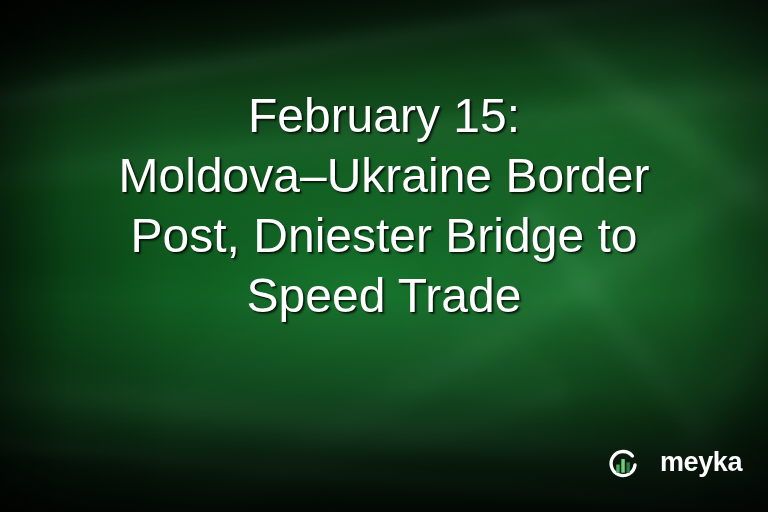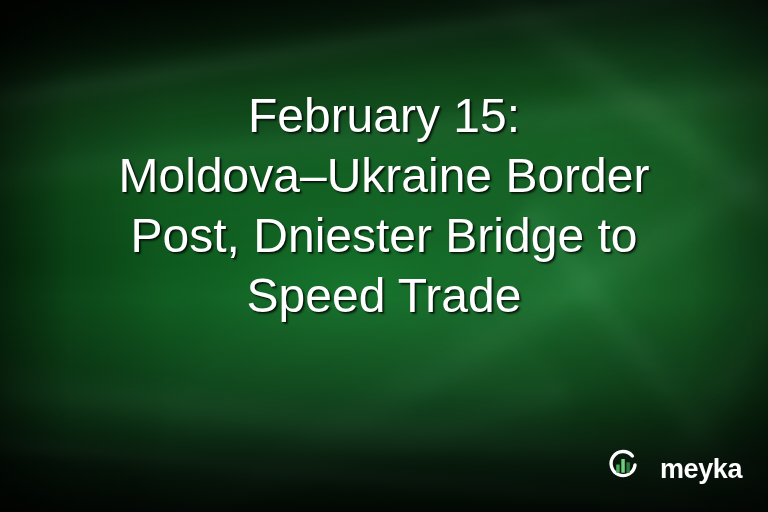--- a/index.html
+++ b/index.html
@@ -217,21 +217,21 @@
       1px 1px 0px rgba(0,0,0,0.40);
     white-space: pre-line;
   }
 
   
   .logo {
     position: absolute;
     right: 26px;
     bottom: 30px;
     display: flex;
-    align-items: flex-end;
+    align-items: flex-start;
     gap: 20px;
   }
   .logo-mark {
     width: 34px;
     height: 34px;
     display: block;
     flex: 0 0 auto;
   }
   .logo-text {
     color: #ffffff;

